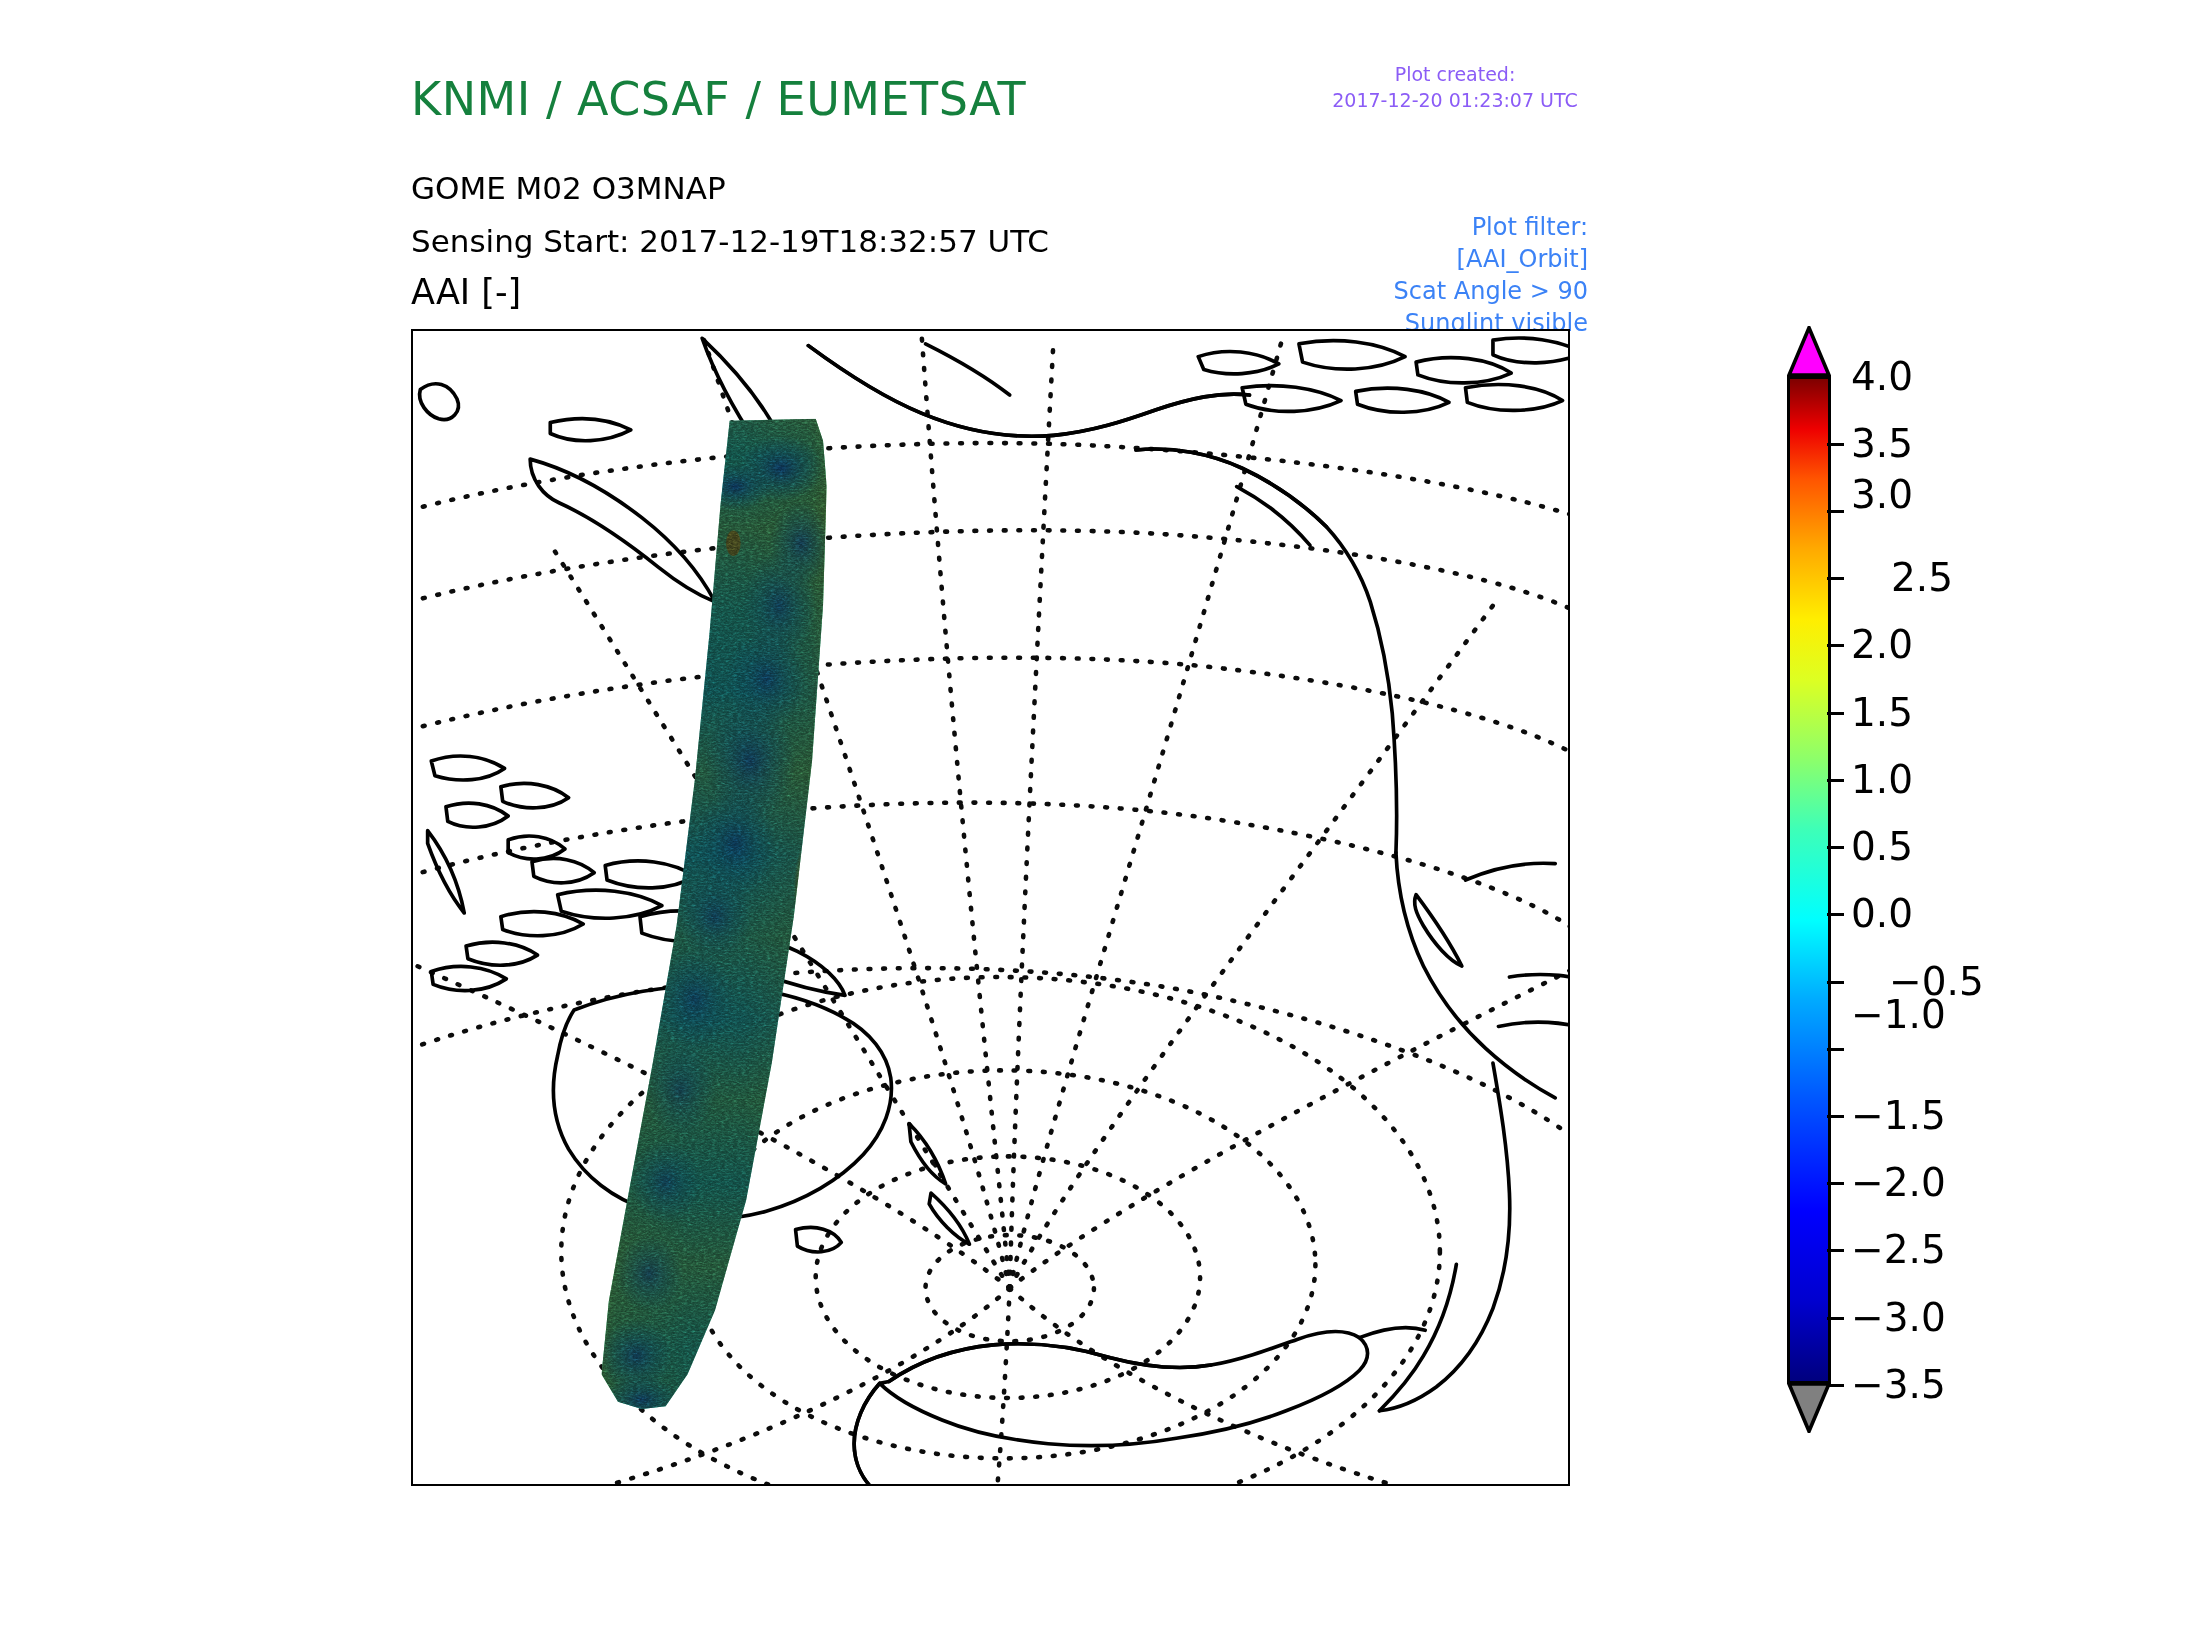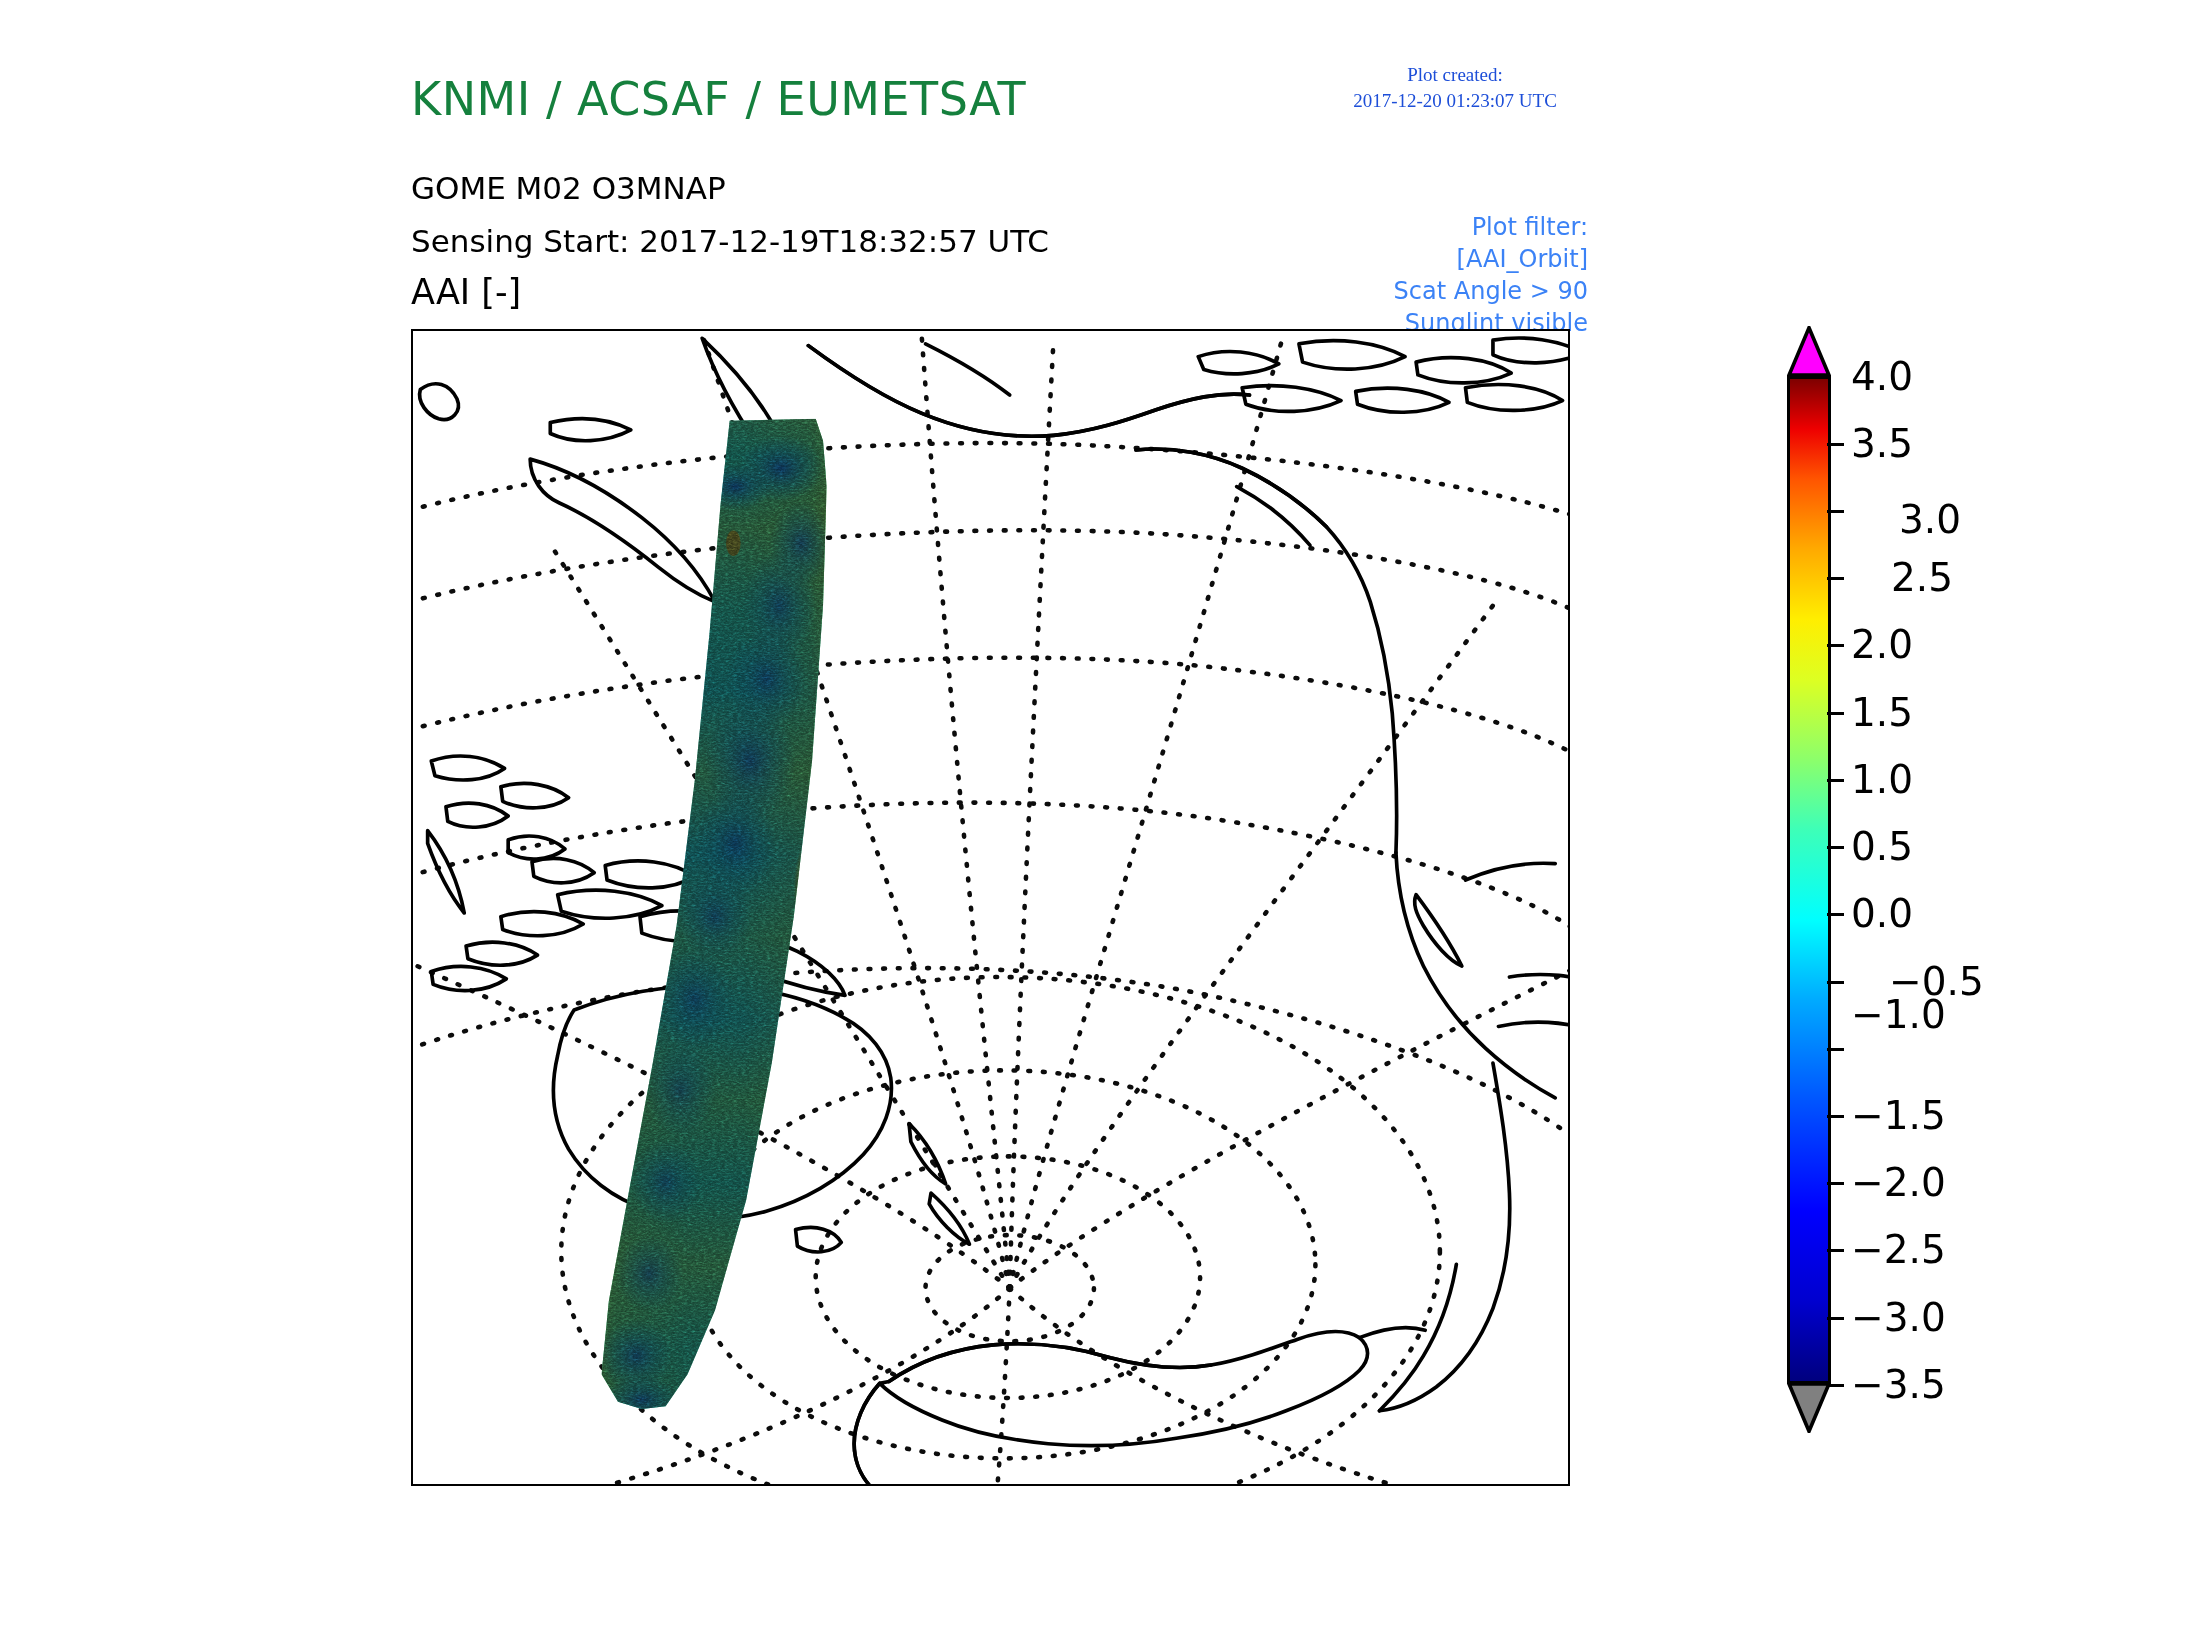--- a/index.html
+++ b/index.html
@@ -27,22 +27,21 @@
     white-space: nowrap;
   }
   #plot-created-block {
     position: absolute;
     left: 1322px;
     top: 62px;
     width: 266px;
     text-align: center;
     font-size: 19px;
     line-height: 1.35;
-    color: #1d4ed8;
-    font-family: Liberation Serif, serif;
+    color: #8b5cf6;
   }
   #product-line {
     position: absolute;
     left: 411px;
     top: 170px;
     font-size: 31px;
     white-space: nowrap;
   }
   #sensing-line {
     position: absolute;
@@ -386,21 +385,21 @@
 
   <svg id="cbar-arrow-bottom" viewBox="0 0 48 56">
     <polygon points="24,54 46,2 2,2" fill="#808080" stroke="#000000" stroke-width="4"></polygon>
   </svg>
 
   <div id="cbar-ticks">
       <div class="cbar-label" style="top: 50px;">4.0</div>
       <div class="cbar-tick" style="top: 117px;"></div>
       <div class="cbar-label" style="top: 117px;">3.5</div>
       <div class="cbar-tick" style="top: 184px;"></div>
-      <div class="cbar-label" style="top: 193px; margin-left: 48px;">3.0</div>
+      <div class="cbar-label" style="top: 168px;">3.0</div>
       <div class="cbar-tick" style="top: 251px;"></div>
       <div class="cbar-label" style="top: 251px; margin-left: 40px;">2.5</div>
       <div class="cbar-tick" style="top: 318px;"></div>
       <div class="cbar-label" style="top: 318px;">2.0</div>
       <div class="cbar-tick" style="top: 386px;"></div>
       <div class="cbar-label" style="top: 386px;">1.5</div>
       <div class="cbar-tick" style="top: 453px;"></div>
       <div class="cbar-label" style="top: 453px;">1.0</div>
       <div class="cbar-tick" style="top: 520px;"></div>
       <div class="cbar-label" style="top: 520px;">0.5</div>

